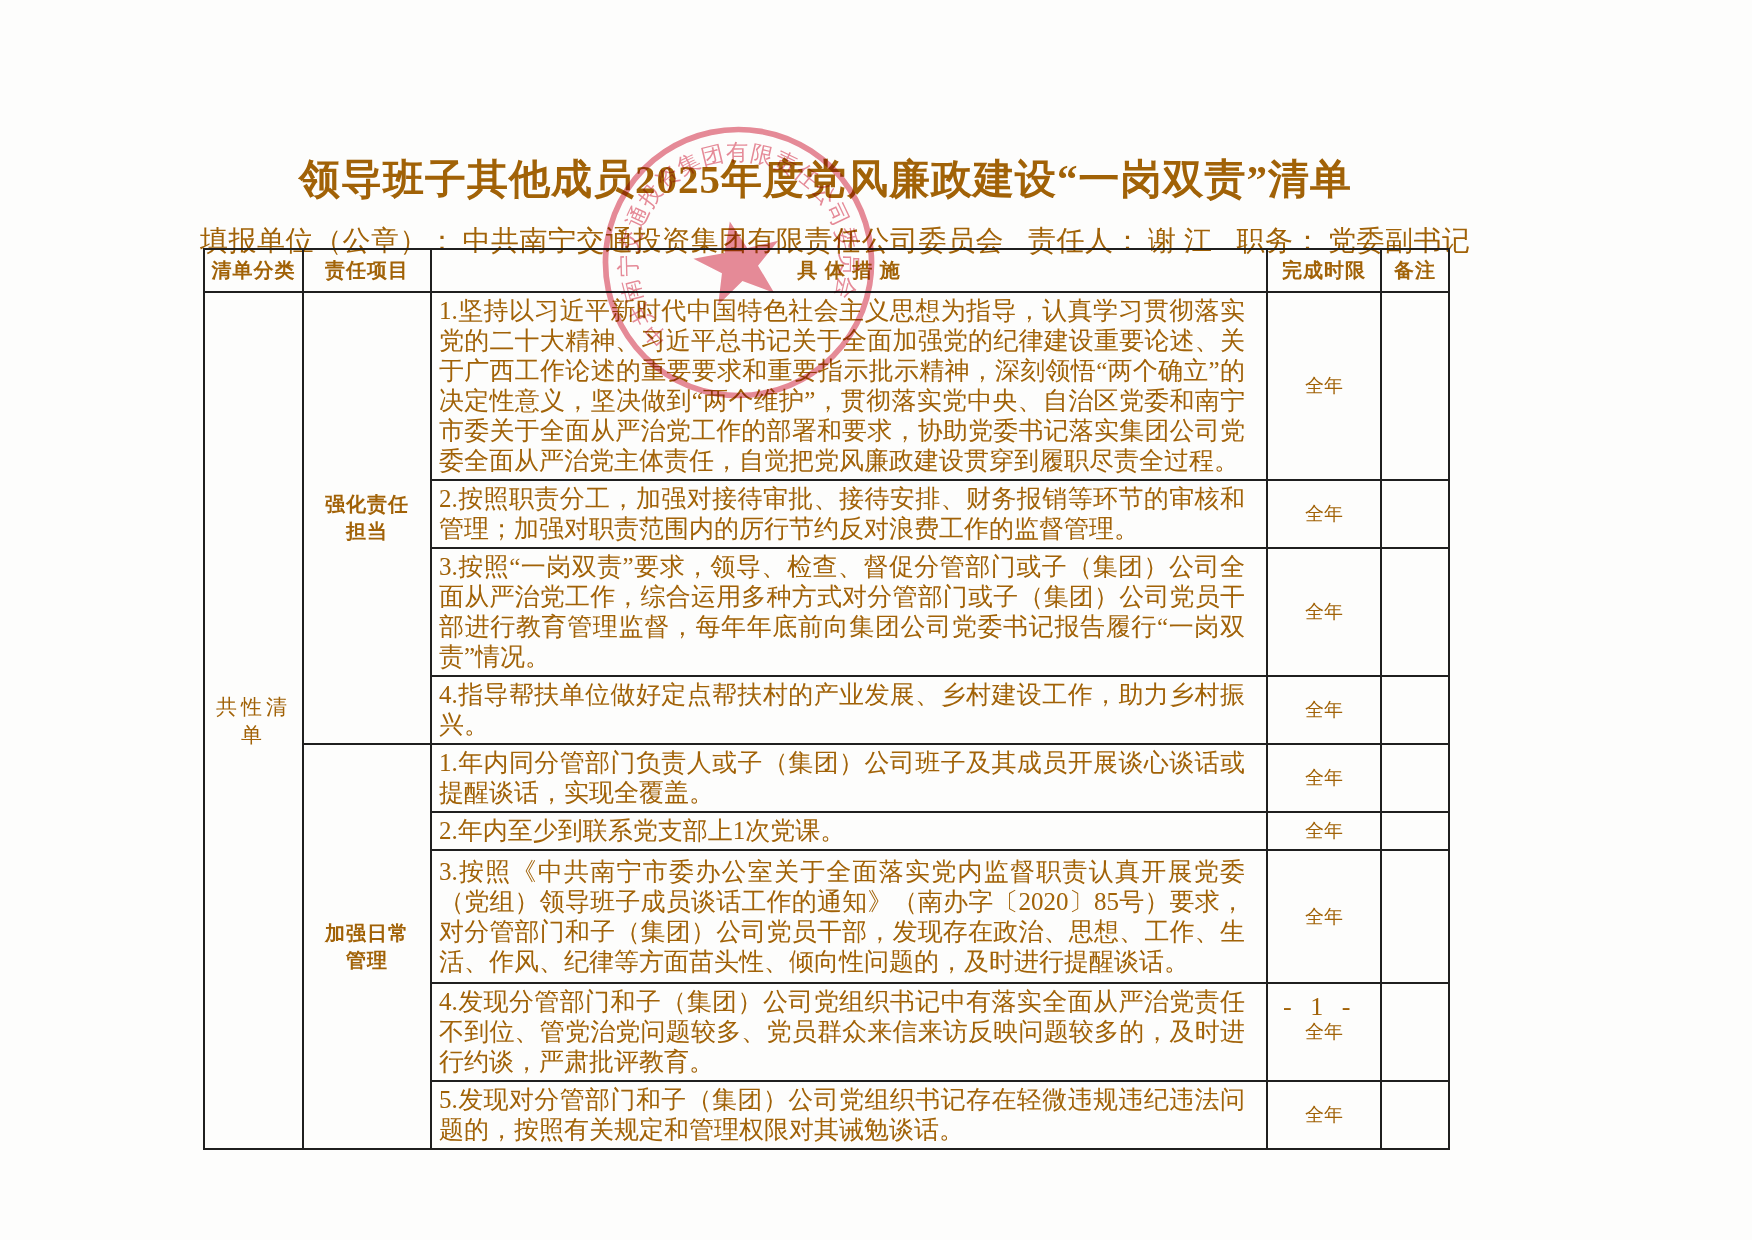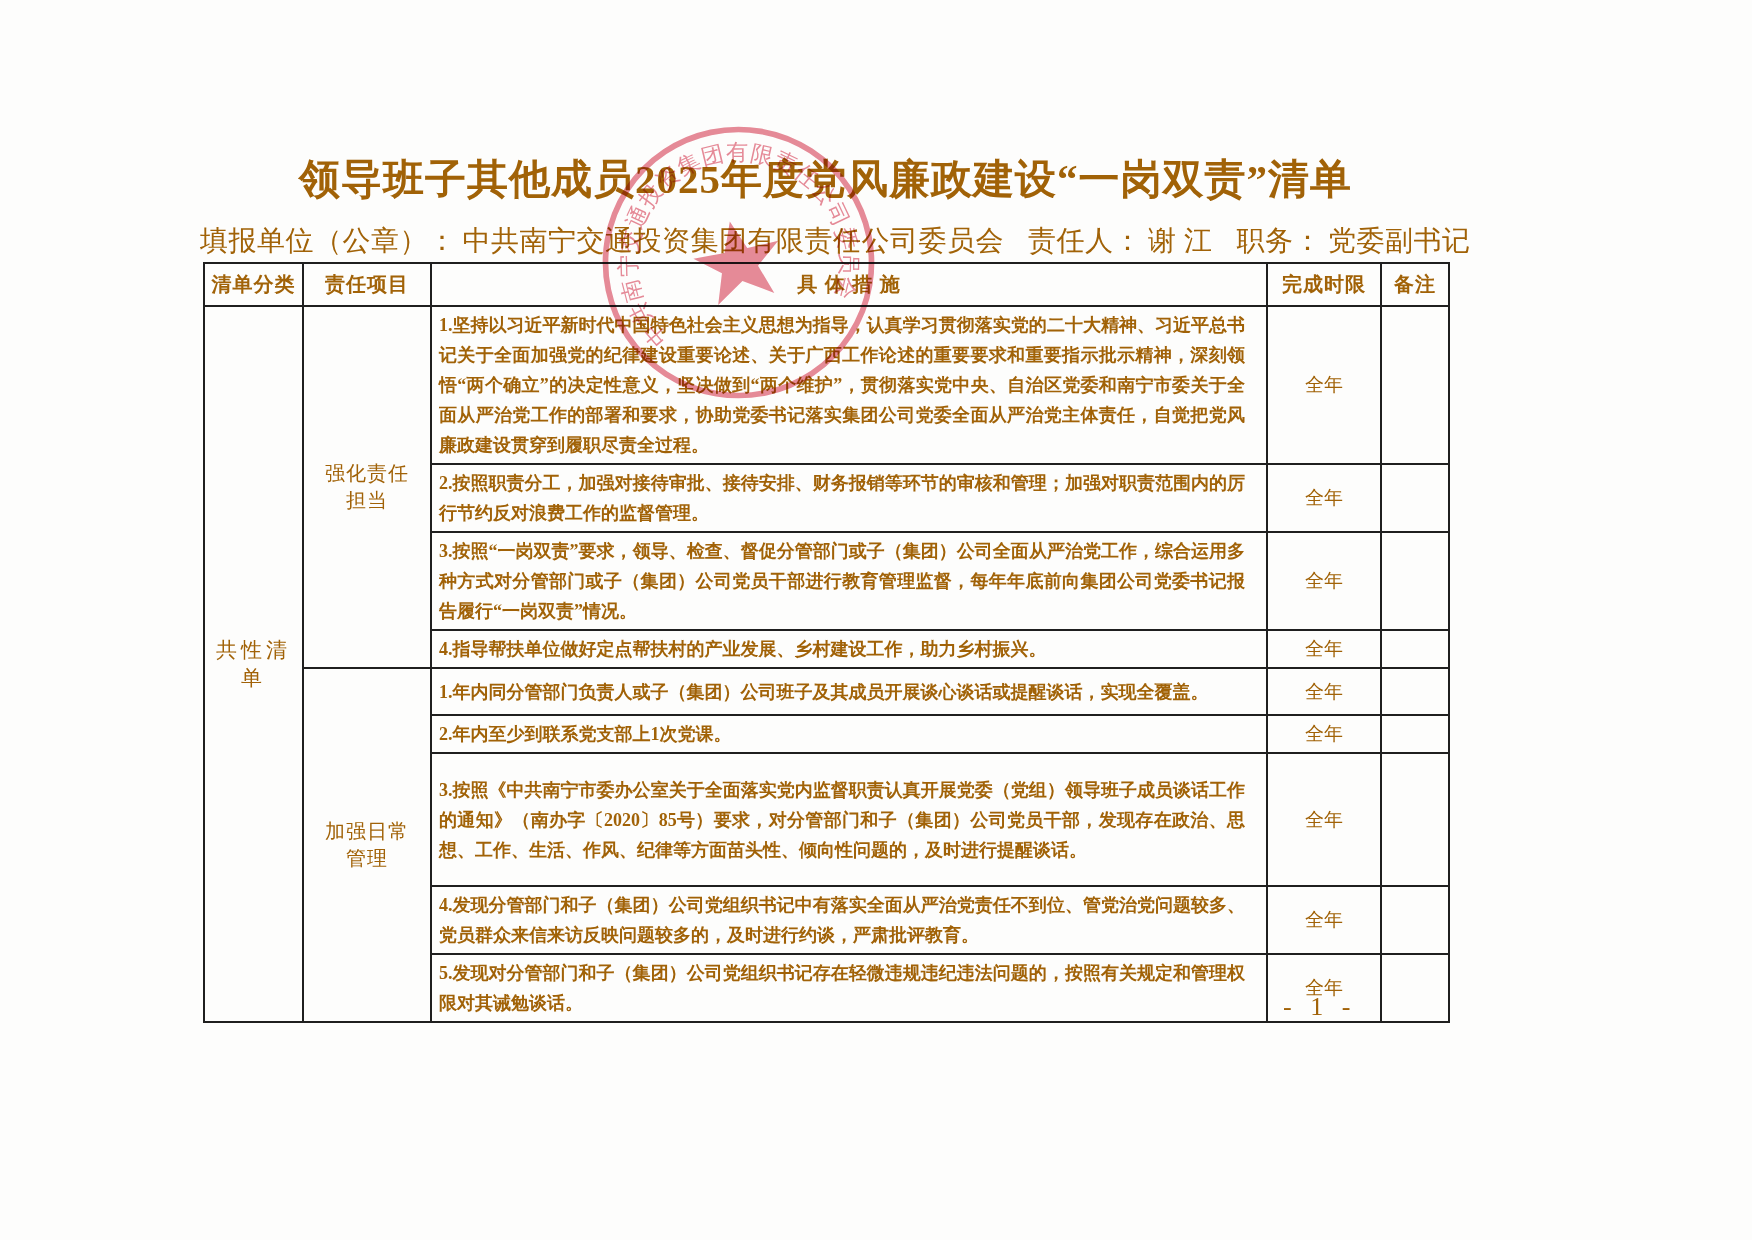--- a/index.html
+++ b/index.html
@@ -13,41 +13,40 @@
     text-align:center; font-size:41px; font-weight:900; letter-spacing:1px;
     font-family:"Liberation Serif", serif; white-space:nowrap;
   }
   .info-line {
     position:absolute; left:200px; top:222px; width:1360px;
     font-size:28px; white-space:nowrap; letter-spacing:0.5px;
   }
   .info-line .seg { margin-right:6px; }
   .info-line .gap { display:inline-block; width:18px; }
   table.checklist {
-    position:absolute; left:203px; top:262px; width:1245px;
+    position:absolute; left:203px; top:248px; width:1245px;
     border-collapse:collapse; table-layout:fixed;
   }
   table.checklist th, table.checklist td {
     border:2px solid #1f1f1f; vertical-align:middle; overflow:hidden;
   }
   table.checklist th {
     font-family:"Liberation Sans", sans-serif;
     font-size:20px; font-weight:700; text-align:center; height:41px;
     letter-spacing:1px; padding:0 2px;
   }
   td.cell-category {
     text-align:center; font-size:21px; letter-spacing:4px; font-weight:400;
   }
   td.cell-project {
-    text-align:center; font-size:20px; letter-spacing:1px; padding:0 17px;
+    text-align:center; font-size:20px; letter-spacing:1px; padding:0 17px;font-weight:bold;
   }
   td.cell-measure {
-    font-size:18px; line-height:30px; text-align:justify;
+    font-size:25px; line-height:30px; text-align:justify;
     padding:3px 21px 3px 7px;
-    font-weight:bold;
   }
   td.cell-deadline { text-align:center; font-size:19px; }
   td.cell-remark { font-size:19px; }
   .page-number {
     position:absolute; left:1283px; top:992px;
     font-size:26px; letter-spacing:6px; white-space:nowrap;
   }
   .stamp {
     position:absolute; left:596px; top:120px; width:285px; height:285px;
     opacity:0.62; mix-blend-mode:multiply;

